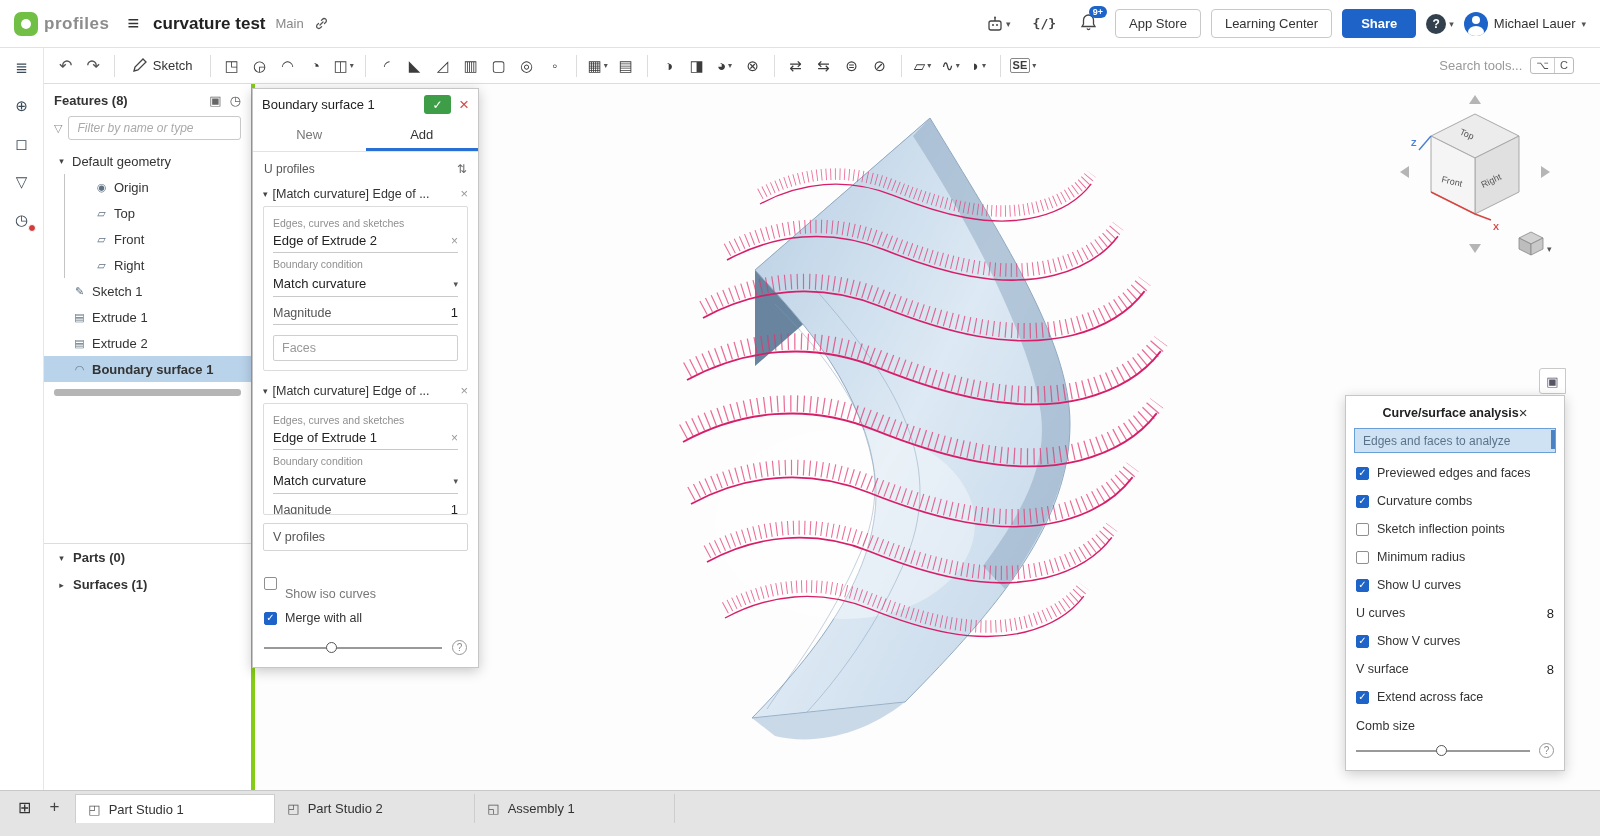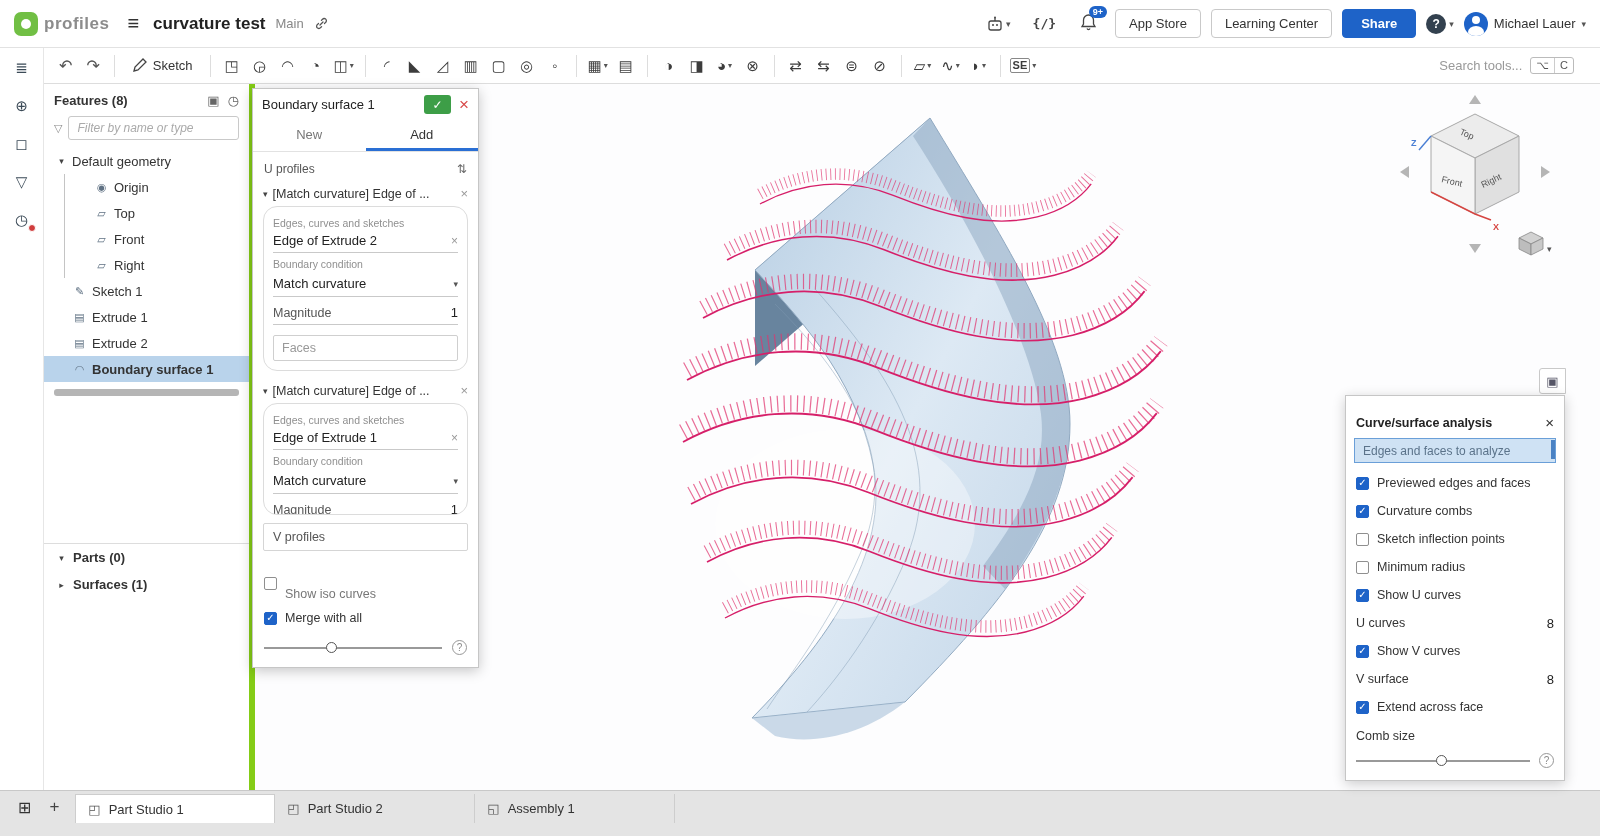--- a/index.html
+++ b/index.html
@@ -49,21 +49,21 @@
   .kbd span { padding:1px 5px; }
   .kbd span + span { border-left:1px solid #ccc; }
 
   
   #left-strip { position:absolute; top:48px; left:0; width:44px; bottom:46px; background:#fff; border-right:1px solid #e6e6e6; }
   #strip-icons { display:flex; flex-direction:column; align-items:center; padding-top:8px; gap:14px; }
   .s-icon { width:26px; height:24px; display:flex; align-items:center; justify-content:center; font-size:15px; color:#3b4a57; position:relative; cursor:pointer; }
   .s-badge { position:absolute; right:-1px; bottom:0; width:8px; height:8px; border-radius:50%; background:#d03c3c; border:1.5px solid #fff; }
 
   
-  #features { position:absolute; top:84px; left:44px; width:211px; bottom:46px; background:#fff; border-right:6px solid #84cc16; display:flex; flex-direction:column; }
+  #features { position:absolute; top:84px; left:44px; width:211px; bottom:46px; background:#fff; border-right:4px solid #84cc16; display:flex; flex-direction:column; }
   .f-head { display:flex; align-items:center; padding:9px 10px 6px; gap:8px; }
   .f-title { font-weight:bold; font-size:13px; color:#333; flex:1; }
   .f-hicon { font-size:13px; color:#666; cursor:pointer; }
   .f-filter { display:flex; align-items:center; gap:6px; padding:2px 10px 8px; }
   .funnel { color:#888; font-size:11px; }
   .f-filter input { flex:1; height:24px; border:1px solid #c9c9c9; border-radius:3px; padding:0 8px; font-size:12px; font-style:italic; font-family:inherit; color:#444; min-width:0; }
   .f-filter input::placeholder { color:#aaa; }
   .tree-row { height:26px; display:flex; align-items:center; gap:5px; padding-left:12px; cursor:pointer; position:relative; }
   .tree-row.lvl1 { padding-left:34px; }
   .tree-row.lvl1::before { content:""; position:absolute; left:20px; top:0; bottom:0; border-left:1px solid #c4c4c4; }
@@ -99,21 +99,21 @@
   .dlg-tabs { display:flex; border-bottom:1px solid #e2e2e2; }
   .dlg-tab { flex:1; text-align:center; padding:7px 16px 6px; font-size:13px; color:#777; cursor:pointer; border-bottom:3px solid transparent; }
   .dlg-tab.active { color:#333; border-bottom-color:#2a6fd4; }
   .dlg-body { padding:8px 10px 10px; }
   .sec-head { display:flex; align-items:center; justify-content:space-between; font-size:12px; color:#555; padding:2px 1px 7px; }
   .sort { color:#666; font-size:12px; cursor:pointer; }
   .collapse-head { display:flex; align-items:center; gap:5px; padding:3px 0 5px; }
   .c-caret { font-size:9px; color:#444; cursor:pointer; }
   .c-title { flex:1; font-size:12.5px; color:#333; white-space:nowrap; overflow:hidden; }
   .c-x { color:#999; font-size:13px; cursor:pointer; }
-  .group { border:1px solid #dcdcdc; border-radius:14px; padding:5px 9px 9px; margin-bottom:9px; }
+  .group { border:1px solid #dcdcdc; border-radius:2px; padding:5px 9px 9px; margin-bottom:9px; }
   .clipwrap { max-height:112px; overflow:hidden; margin-bottom:0; }
   .mini-label { font-size:10.5px; color:#8f8f8f; margin:5px 0 2px; }
   .field-value { display:flex; align-items:center; justify-content:space-between; font-size:13px; color:#222; border-bottom:1px solid #c9c9c9; padding:2px 0 4px; }
   .fx { color:#999; font-size:12px; cursor:pointer; }
   .dropdown { display:flex; align-items:center; justify-content:space-between; font-size:13px; color:#222; border-bottom:1px solid #c9c9c9; padding:4px 0 5px; cursor:pointer; }
   .dd-caret { font-size:9px; color:#555; }
   .mag-row { display:flex; align-items:center; justify-content:space-between; font-size:12.5px; color:#555; border-bottom:1px solid #c9c9c9; padding:8px 0 4px; }
   .mag-val { color:#222; font-size:13px; }
   .faces-box { border:1px solid #cfcfcf; border-radius:2px; padding:5px 8px; font-size:12.5px; color:#999; margin-top:10px; }
   .vprof { border:1px solid #d5d5d5; border-radius:2px; padding:6px 9px; font-size:12.5px; color:#555; margin:8px 0 10px; cursor:pointer; }
@@ -125,21 +125,21 @@
   .checkbox[data-checked="true"]::after { content:"✓"; color:#fff; font-size:10px; line-height:1; }
   .slider-row { display:flex; align-items:center; gap:10px; padding:10px 1px 2px; }
   .track { flex:1; height:2px; background:#999; position:relative; cursor:pointer; }
   .handle { position:absolute; top:-5px; width:11px; height:11px; border:1.5px solid #555; background:#fff; border-radius:50%; }
   .d-handle { left:35%; }
   .a-handle { left:46%; }
   .help-circle { width:15px; height:15px; border:1.5px solid #979797; border-radius:50%; color:#8a8a8a; font-size:10px; display:inline-flex; align-items:center; justify-content:center; flex:none; cursor:pointer; }
 
   
   #analysis { position:absolute; left:1345px; top:395px; width:220px; background:#fff; border:1px solid #c6c6c6; box-shadow:0 3px 12px rgba(0,0,0,.2); z-index:4; padding-bottom:8px; }
-  .an-head { display:flex; align-items:center; justify-content:space-between; padding:19px 10px 6px; }
+  .an-head { display:flex; align-items:center; justify-content:center; padding:9px 10px 6px; }
   .an-title { font-size:12.5px; font-weight:bold; color:#222; }
   .an-x { font-size:15px; color:#333; cursor:pointer; line-height:1; }
   .an-input-wrap { margin:2px 8px 6px; position:relative; }
   .an-input { width:100%; height:25px; background:#cfe2f4; border:1px solid #6a9fd8; font-size:12px; color:#5b738a; padding:0 8px; font-family:inherit; }
   .an-input::placeholder { color:#5b738a; }
   .an-thumb { position:absolute; right:1px; top:2px; width:4px; height:19px; background:#4a82c4; }
   .a-row { display:flex; align-items:center; gap:8px; height:28px; padding:0 10px; }
   .a-label { font-size:12.5px; color:#333; }
   .a-label.flex { flex:1; }
   .a-value { font-size:13px; color:#222; }

